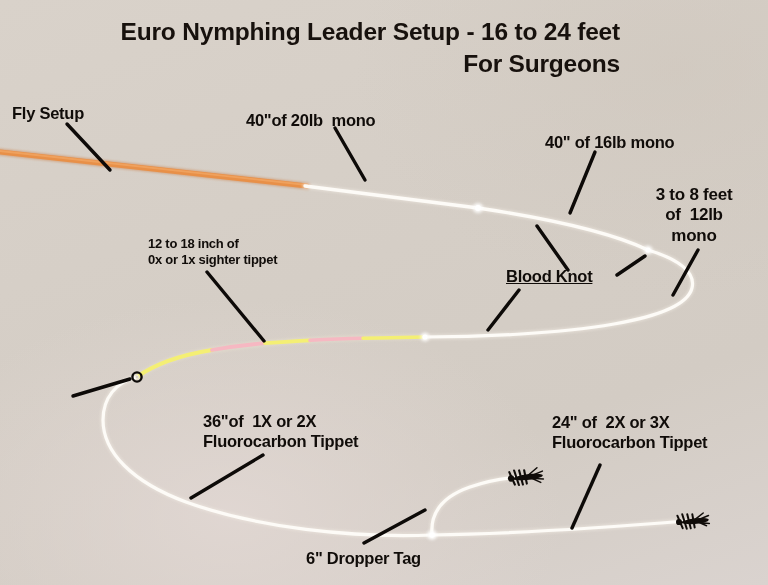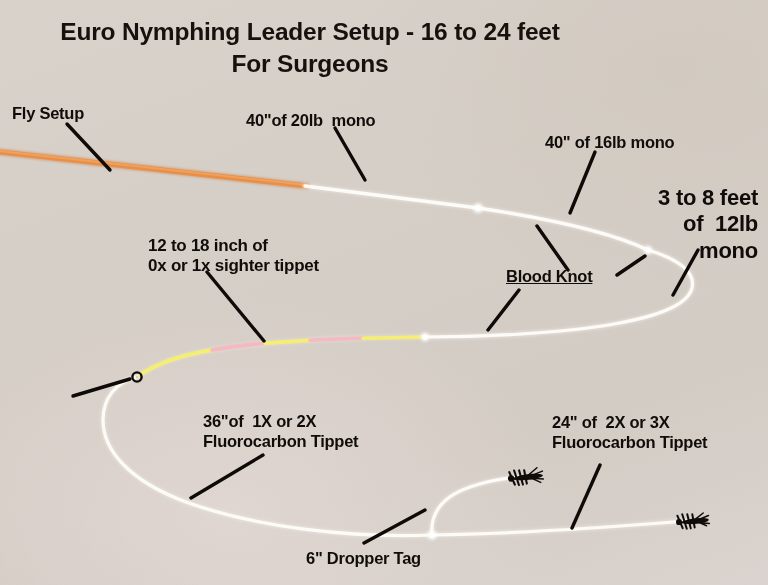--- a/index.html
+++ b/index.html
@@ -27,21 +27,21 @@
     position: absolute;
     left: 0;
     top: 0;
     width: 768px;
     height: 585px;
   }
   .hdr {
     position: absolute;
     left: 0;
     width: 620px;
-    text-align: center;
+    text-align: right;
     color: #17110d;
     font-weight: bold;
     letter-spacing: -0.2px;
     line-height: 1.16;
   }
   #title-line-1 { top: 18px; font-size: 24.5px; }
   #title-line-2 { top: 50px; font-size: 24.5px; }
 
   .lbl {
     position: absolute;
@@ -51,22 +51,22 @@
     line-height: 1.2;
     white-space: pre;
     letter-spacing: -0.25px;
   }
   .lbl.r { text-align: right; }
   .lbl.l { text-align: left; }
 
   #label-fly-line      { left: 12px;  top: 104px; font-size: 16.5px; }
   #label-mono-20       { left: 246px; top: 111px; font-size: 16.5px; }
   #label-mono-16       { left: 545px; top: 133px; font-size: 16.5px; }
-  #label-mono-12       { left: 630px; top: 185px; width: 128px; text-align: right; font-size: 22px; }
-  #label-sighter       { left: 148px; top: 236px; font-size: 17px; }
+  #label-mono-12       { left: 630px; top: 185px; width: 128px; text-align: center; font-size: 17px; }
+  #label-sighter       { left: 148px; top: 236px; font-size: 13px; }
   #label-blood-knot    { left: 506px; top: 267px; font-size: 16.5px; text-decoration: underline; }
   #label-tippet-ring   { left: 6px;   top: 388px; font-size: 16.5px; }
   #label-fluoro-36     { left: 203px; top: 412px; font-size: 16.5px; }
   #label-fluoro-24     { left: 552px; top: 413px; font-size: 16.5px; }
   #label-dropper-tag   { left: 306px; top: 549px; font-size: 16.5px; }
 </style>
 </head>
 <body>
 
 <div id="diagram-root">

